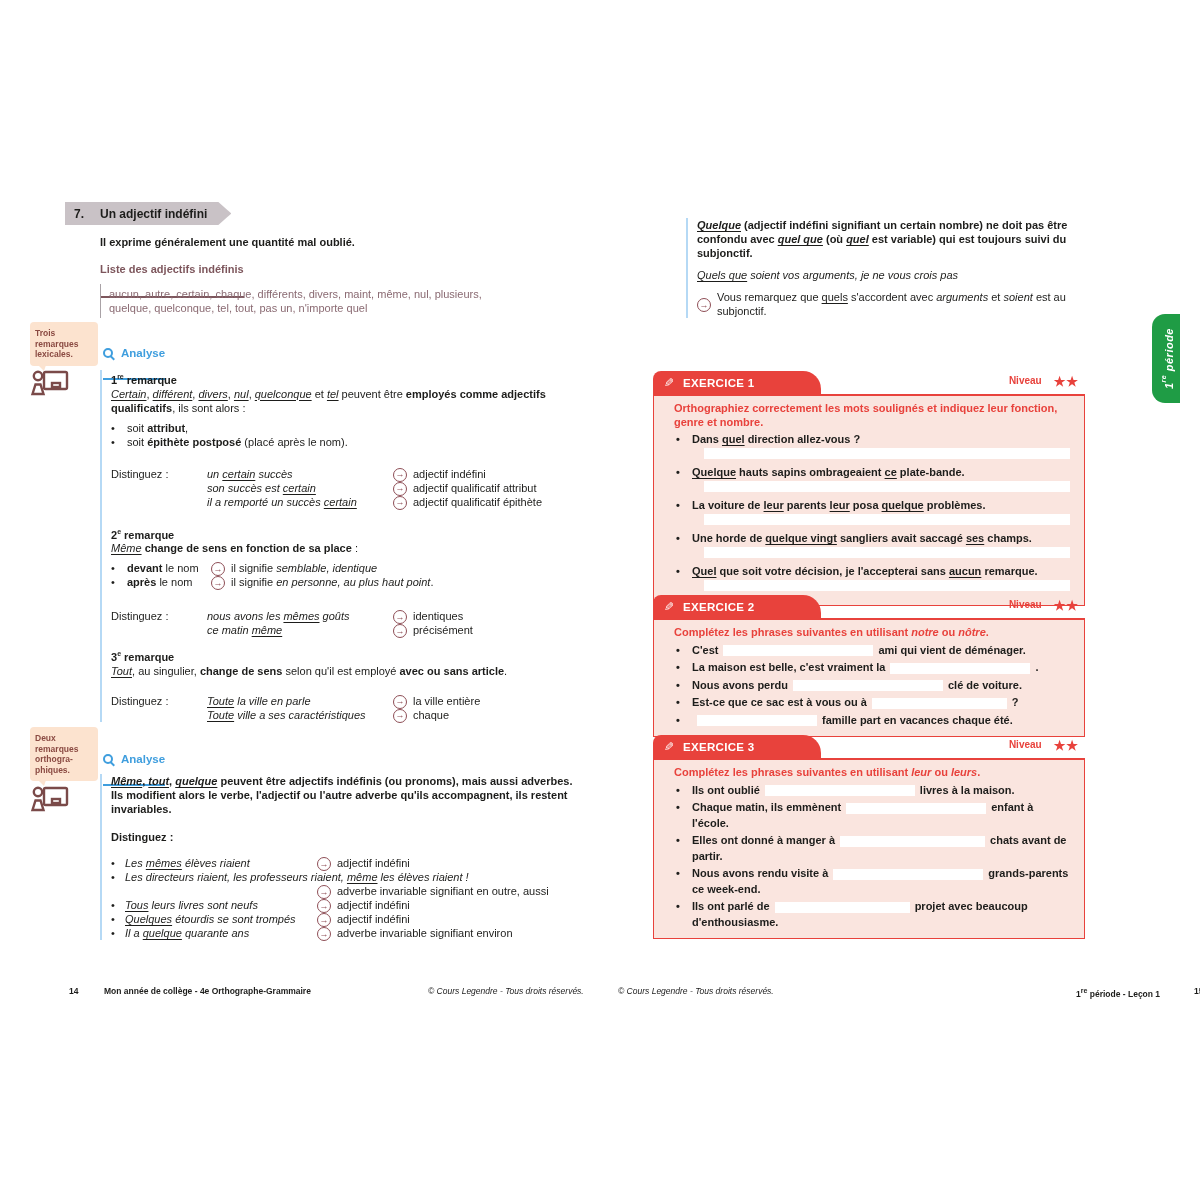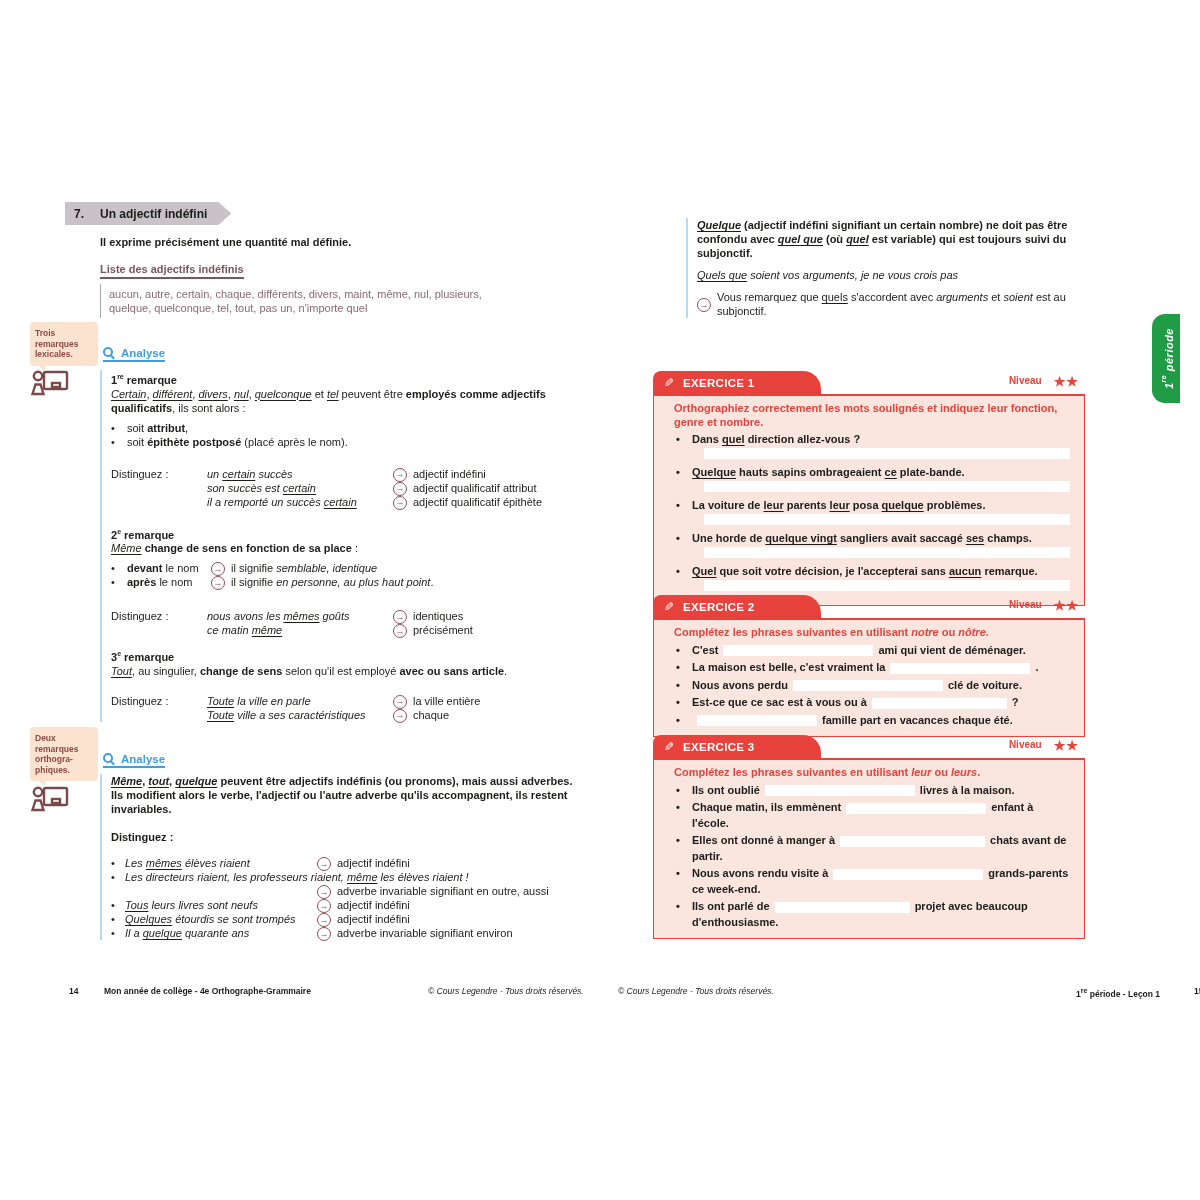--- a/index.html
+++ b/index.html
@@ -8,32 +8,32 @@
   b{font-weight:bold}
   u{text-underline-offset:2px;text-decoration-thickness:1px}
   sup{font-size:7px}
   
   .lesson-banner{position:absolute;left:65px;top:202px;height:23px;background:#c9c2c6;
     display:flex;align-items:center;gap:16px;padding:0 24px 0 9px;
     clip-path:polygon(0 0,calc(100% - 13px) 0,100% 50%,calc(100% - 13px) 100%,0 100%);}
   .lesson-banner .num,.lesson-banner .tit{font-weight:bold;font-size:12px;}
   .intro{position:absolute;left:100px;top:235px;width:430px;font-weight:bold;}
   .list-heading{position:absolute;left:100px;top:262px;font-weight:bold;color:#7d565c;
-    border-bottom:2px solid #7d565c;padding-bottom:1px;}
+    border-bottom:2px solid #7d565c;padding-bottom:20px;}
   .list-box{position:absolute;left:100px;top:284px;width:400px;border-left:1px solid #a9a2a6;
     padding:3px 0 3px 8px;color:#8a6a72;}
   
   .note{position:absolute;left:30px;width:58px;background:#fce3cf;color:#8a4a42;
     font-weight:bold;font-size:8.5px;line-height:10.5px;padding:6px 5px;border-radius:4px;}
   .note::after{content:'';position:absolute;left:8px;bottom:-5px;border-left:6px solid transparent;
     border-right:2px solid transparent;border-top:6px solid #fce3cf;}
   .bicon{position:absolute;left:30px;width:40px;height:32px;}
   
-  .analyse{position:absolute;display:inline-flex;align-items:center;color:#3f9ede;font-weight:bold;
-    font-size:11.5px;border-bottom:2px solid #3f9ede;padding-bottom:0;cursor:pointer;}
+  .analyse{position:absolute;display:inline-flex;align-items:flex-end;color:#3f9ede;font-weight:bold;
+    font-size:11.5px;border-bottom:2px solid #3f9ede;padding-bottom:18px;cursor:pointer;}
   .mag{position:relative;width:12px;height:12px;margin-right:6px;flex:none;}
   .mag::before{content:'';position:absolute;width:6px;height:6px;border:2px solid #3f9ede;border-radius:50%;top:0;left:0;}
   .mag::after{content:'';position:absolute;width:5px;height:2px;background:#3f9ede;transform:rotate(45deg);top:9px;left:7px;}
   
   .blk{position:absolute;border-left:2px solid #b5d9f5;padding-left:9px;}
   .rblock{left:100px;top:370px;width:455px;}
   .a2block{left:100px;top:774px;width:468px;}
   .rtblock{left:686px;top:218px;width:392px;}
   .rhead{font-weight:bold;}
   .mt6{margin-top:6px}.mt10{margin-top:10px}.mt14{margin-top:14px}.mt16{margin-top:16px}.mt18{margin-top:18px}.mt20{margin-top:20px}.mt8{margin-top:8px}.mt12{margin-top:12px}
@@ -87,21 +87,21 @@
 </head>
 <body>
 
 <div class="canvas">
 
   <div class="lesson-banner">
     <span class="num">7.</span>
     <span class="tit">Un adjectif indéfini</span>
   </div>
 
-  <div class="intro">Il exprime précisément une quantité mal définie.</div>
+  <div class="intro">Il exprime généralement une quantité mal oublié.</div>
 
   <div class="list-heading">Liste des adjectifs indéfinis</div>
   <div class="list-box">aucun, autre, certain, chaque, différents, divers, maint, même, nul, plusieurs, quelque, quelconque, tel, tout, pas un, n'importe quel</div>
 
   <div class="note" style="top:322px;">Trois remarques lexicales.</div>
   <div class="bicon" style="top:367px;">
     <svg width="40" height="32" viewBox="0 0 40 32" class="board-svg">
       <circle cx="8" cy="9" r="4.2"></circle>
       <path d="M2.5 27 L5.5 17.5 H10.5 L13.5 27 Z"></path>
       <rect x="14" y="5" width="23" height="17" rx="1.5"></rect>

